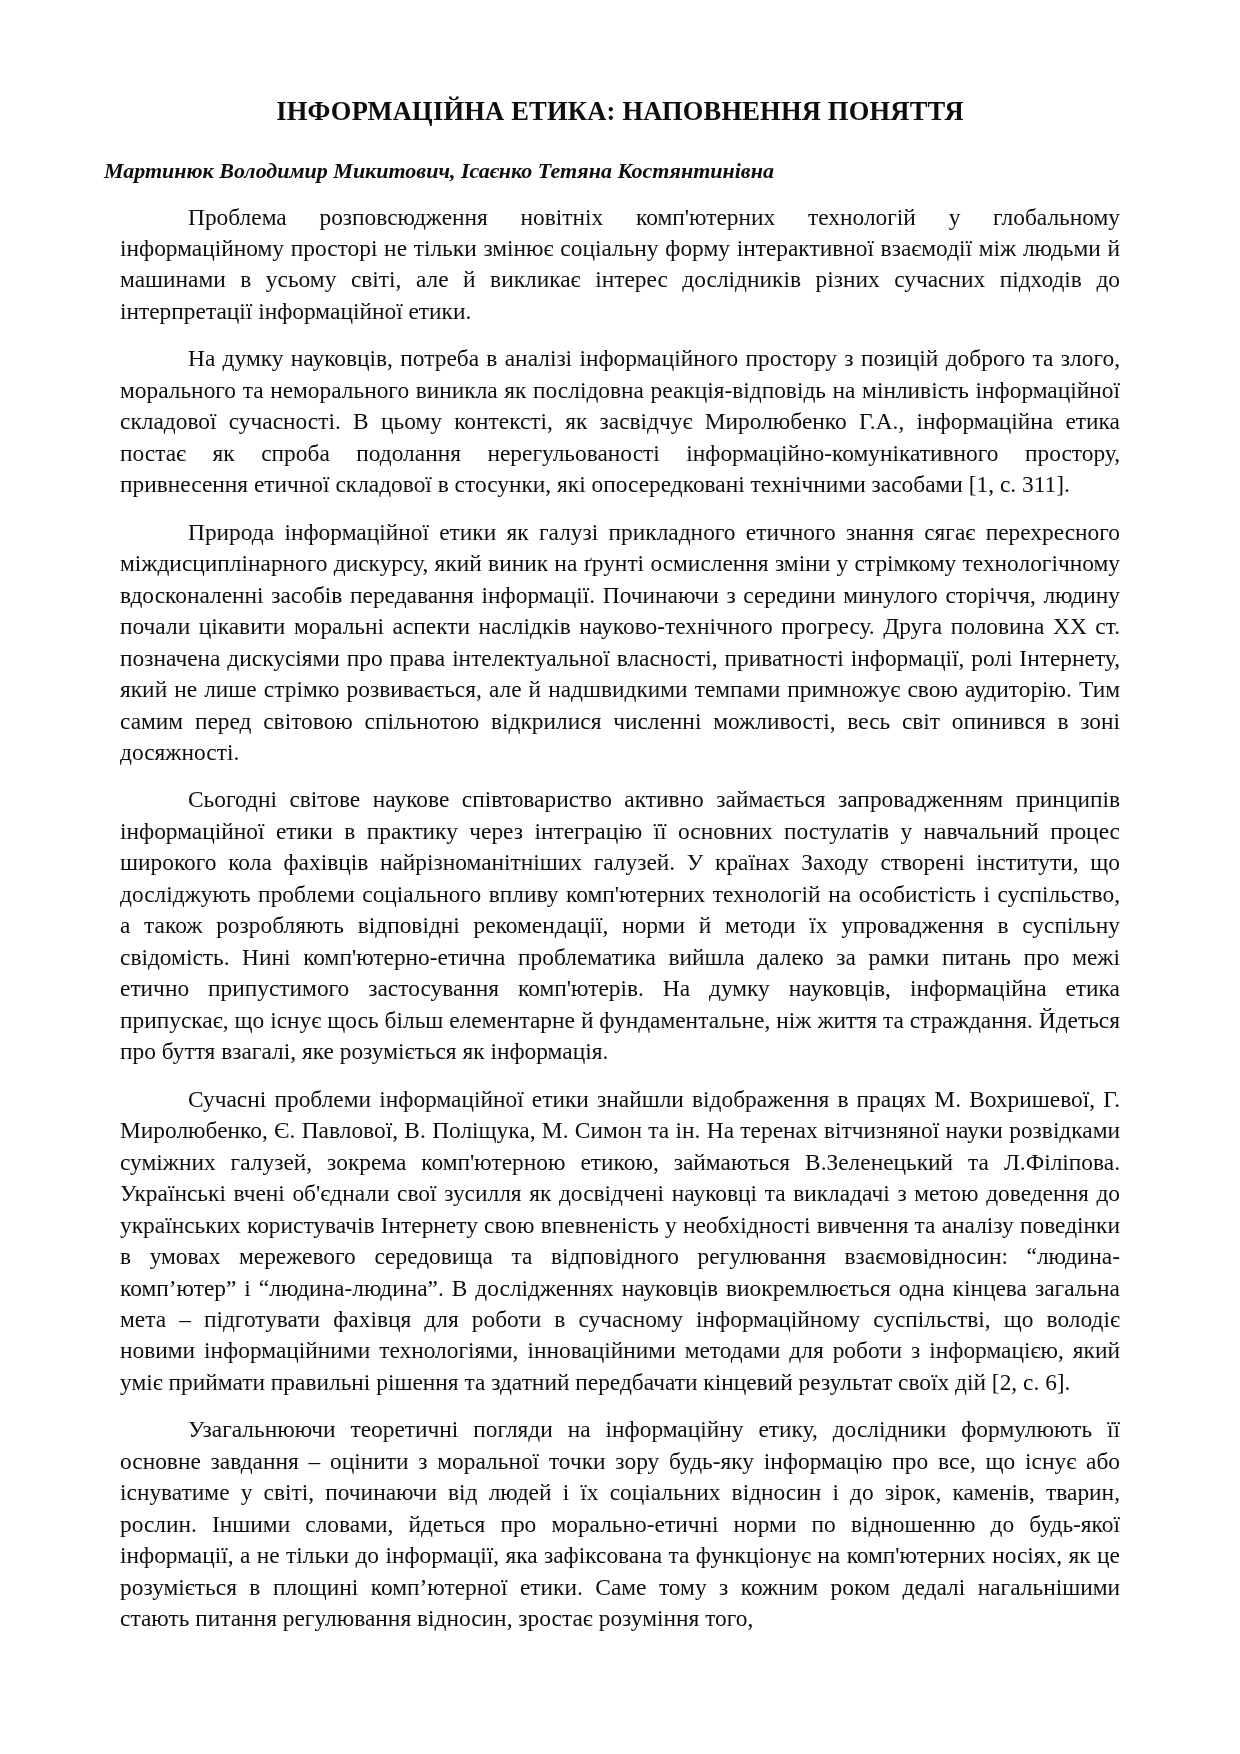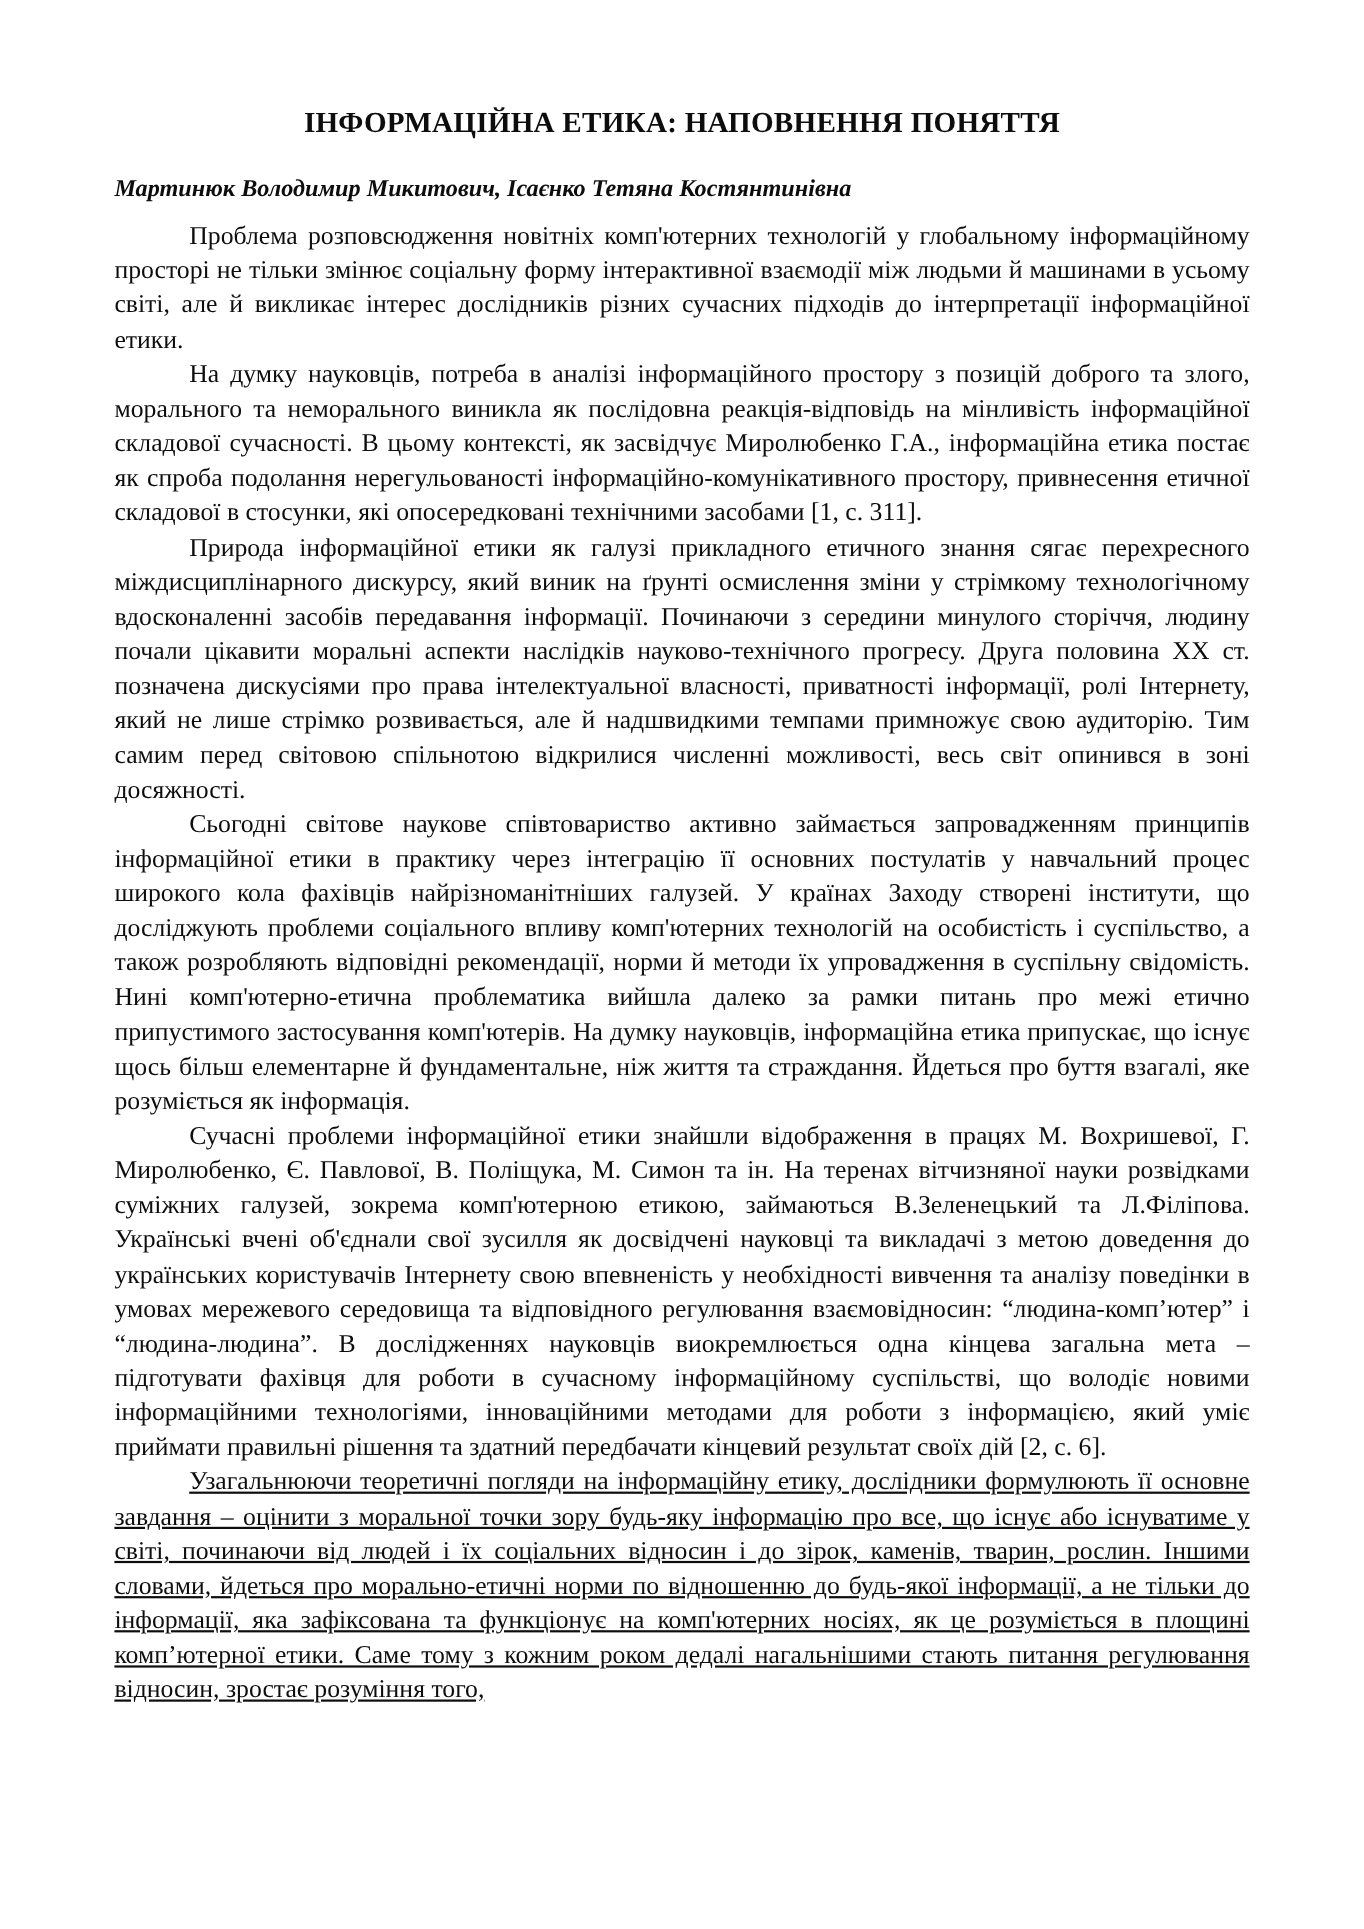--- a/index.html
+++ b/index.html
@@ -42,27 +42,26 @@
     text-align: left;
   }
   .body-copy {
     font-size: 23.4px;
     line-height: 1.345;
     text-align: justify;
     text-justify: inter-word;
     hyphens: none;
   }
   .body-copy p {
-    margin: 0;
+    margin: 16px;
     text-indent: 68px;
   }
   
   .body-copy p:last-child {
     text-align: justify;
-    text-decoration: underline;
   }
 </style>
 </head>
 <body>
 
 <div class="page">
 
   <h1 class="doc-title">ІНФОРМАЦІЙНА ЕТИКА: НАПОВНЕННЯ ПОНЯТТЯ</h1>
 
   <div class="authors-block">

